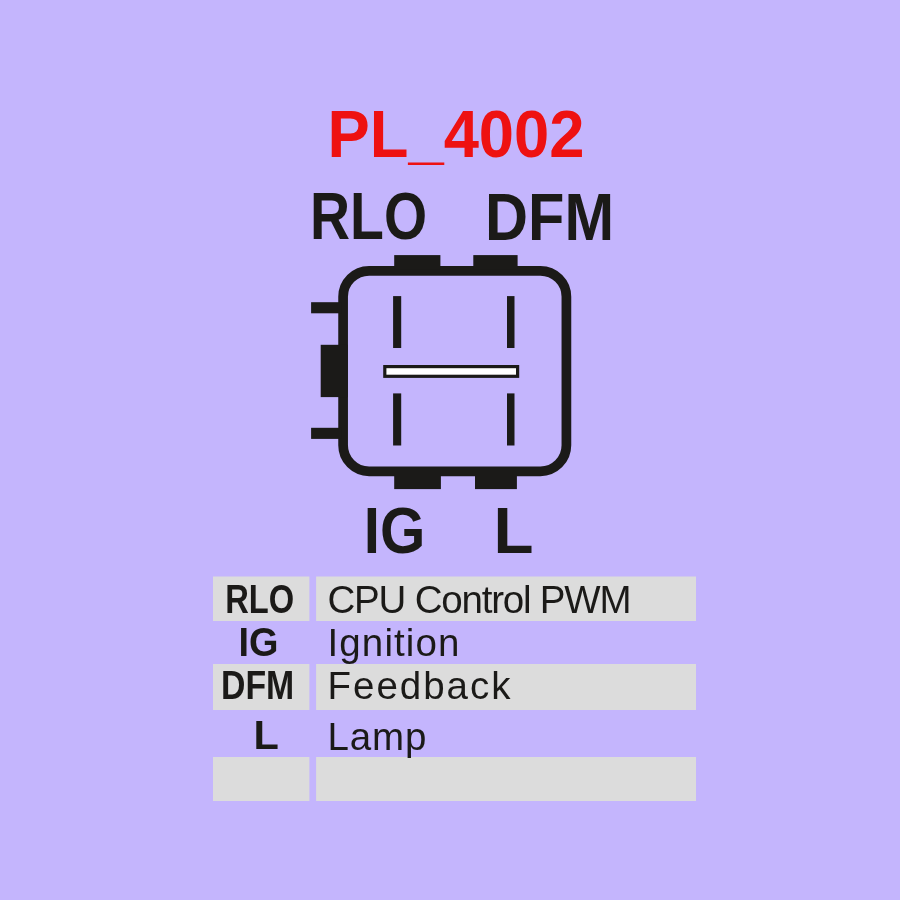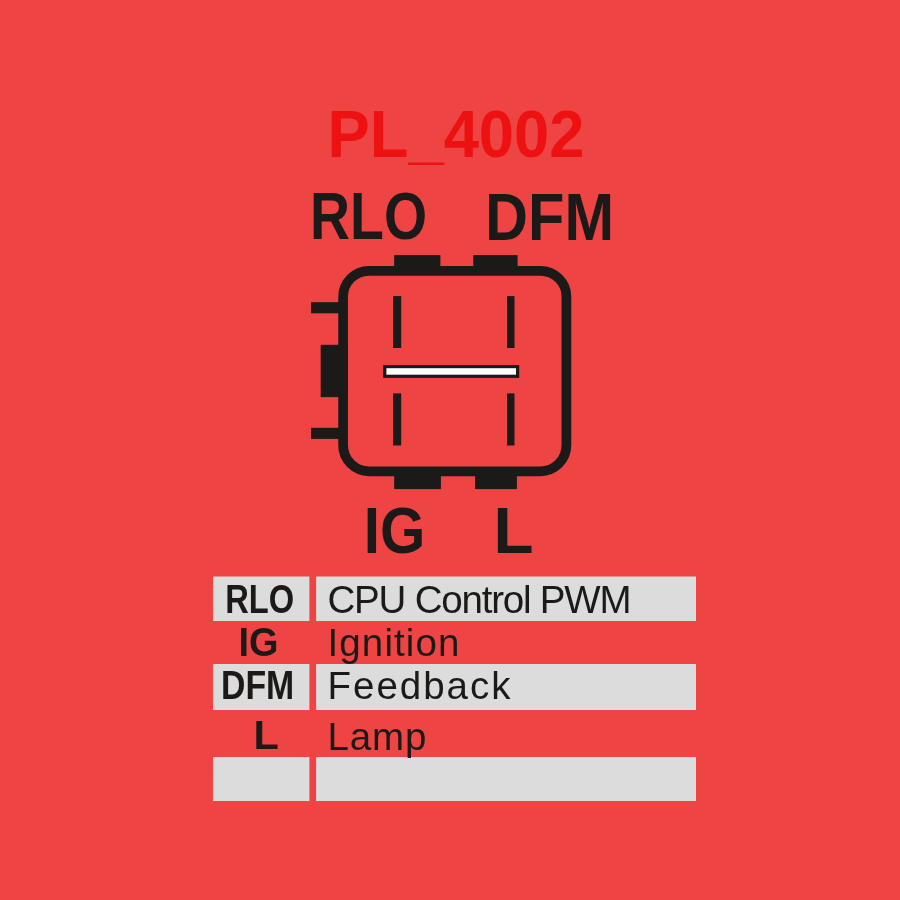--- a/index.html
+++ b/index.html
@@ -1,16 +1,16 @@
 <!DOCTYPE html>
 <html><head>
 <meta charset="utf-8">
 <style>
   html,body{margin:0;padding:0;background:#ffffff;}
-  #stage{position:relative;width:900px;height:900px;background:#ef4444;overflow:hidden;}
+  #stage{position:relative;width:900px;height:900px;background:#c4b5fd;overflow:hidden;}
   svg{display:block;}
   text{font-family:"Liberation Sans", sans-serif;}
 </style>
 </head>
 <body>
 <div id="stage">
 <svg width="900" height="900" viewBox="0 0 900 900" xmlns="http://www.w3.org/2000/svg">
 
   <text x="327.5" y="157" font-size="67" font-weight="bold" fill="#ee1111" textLength="257" lengthAdjust="spacingAndGlyphs">PL_4002</text>
 

